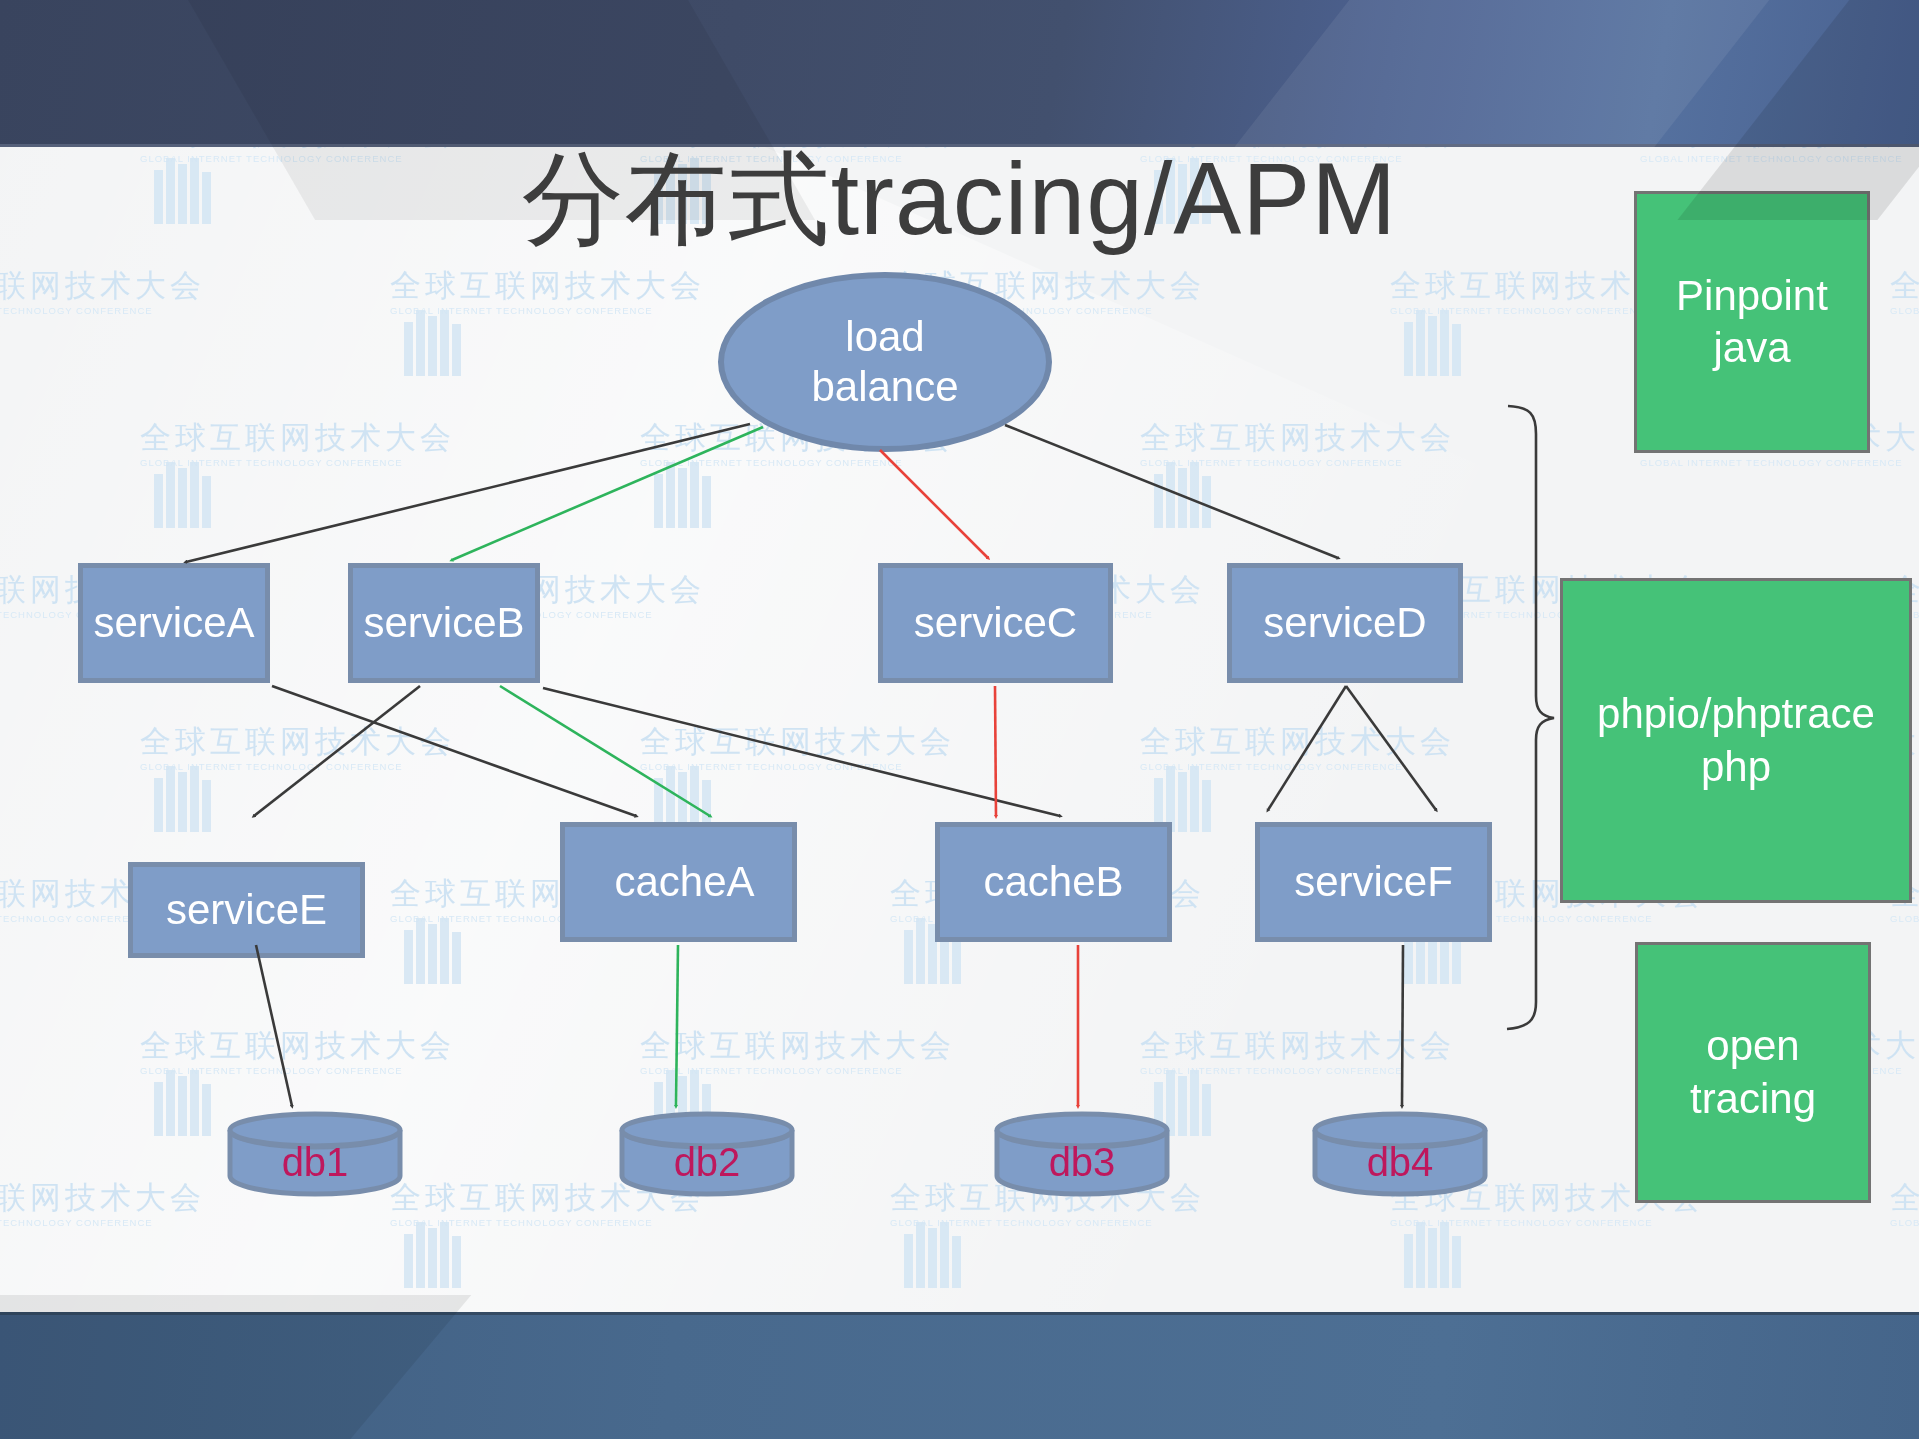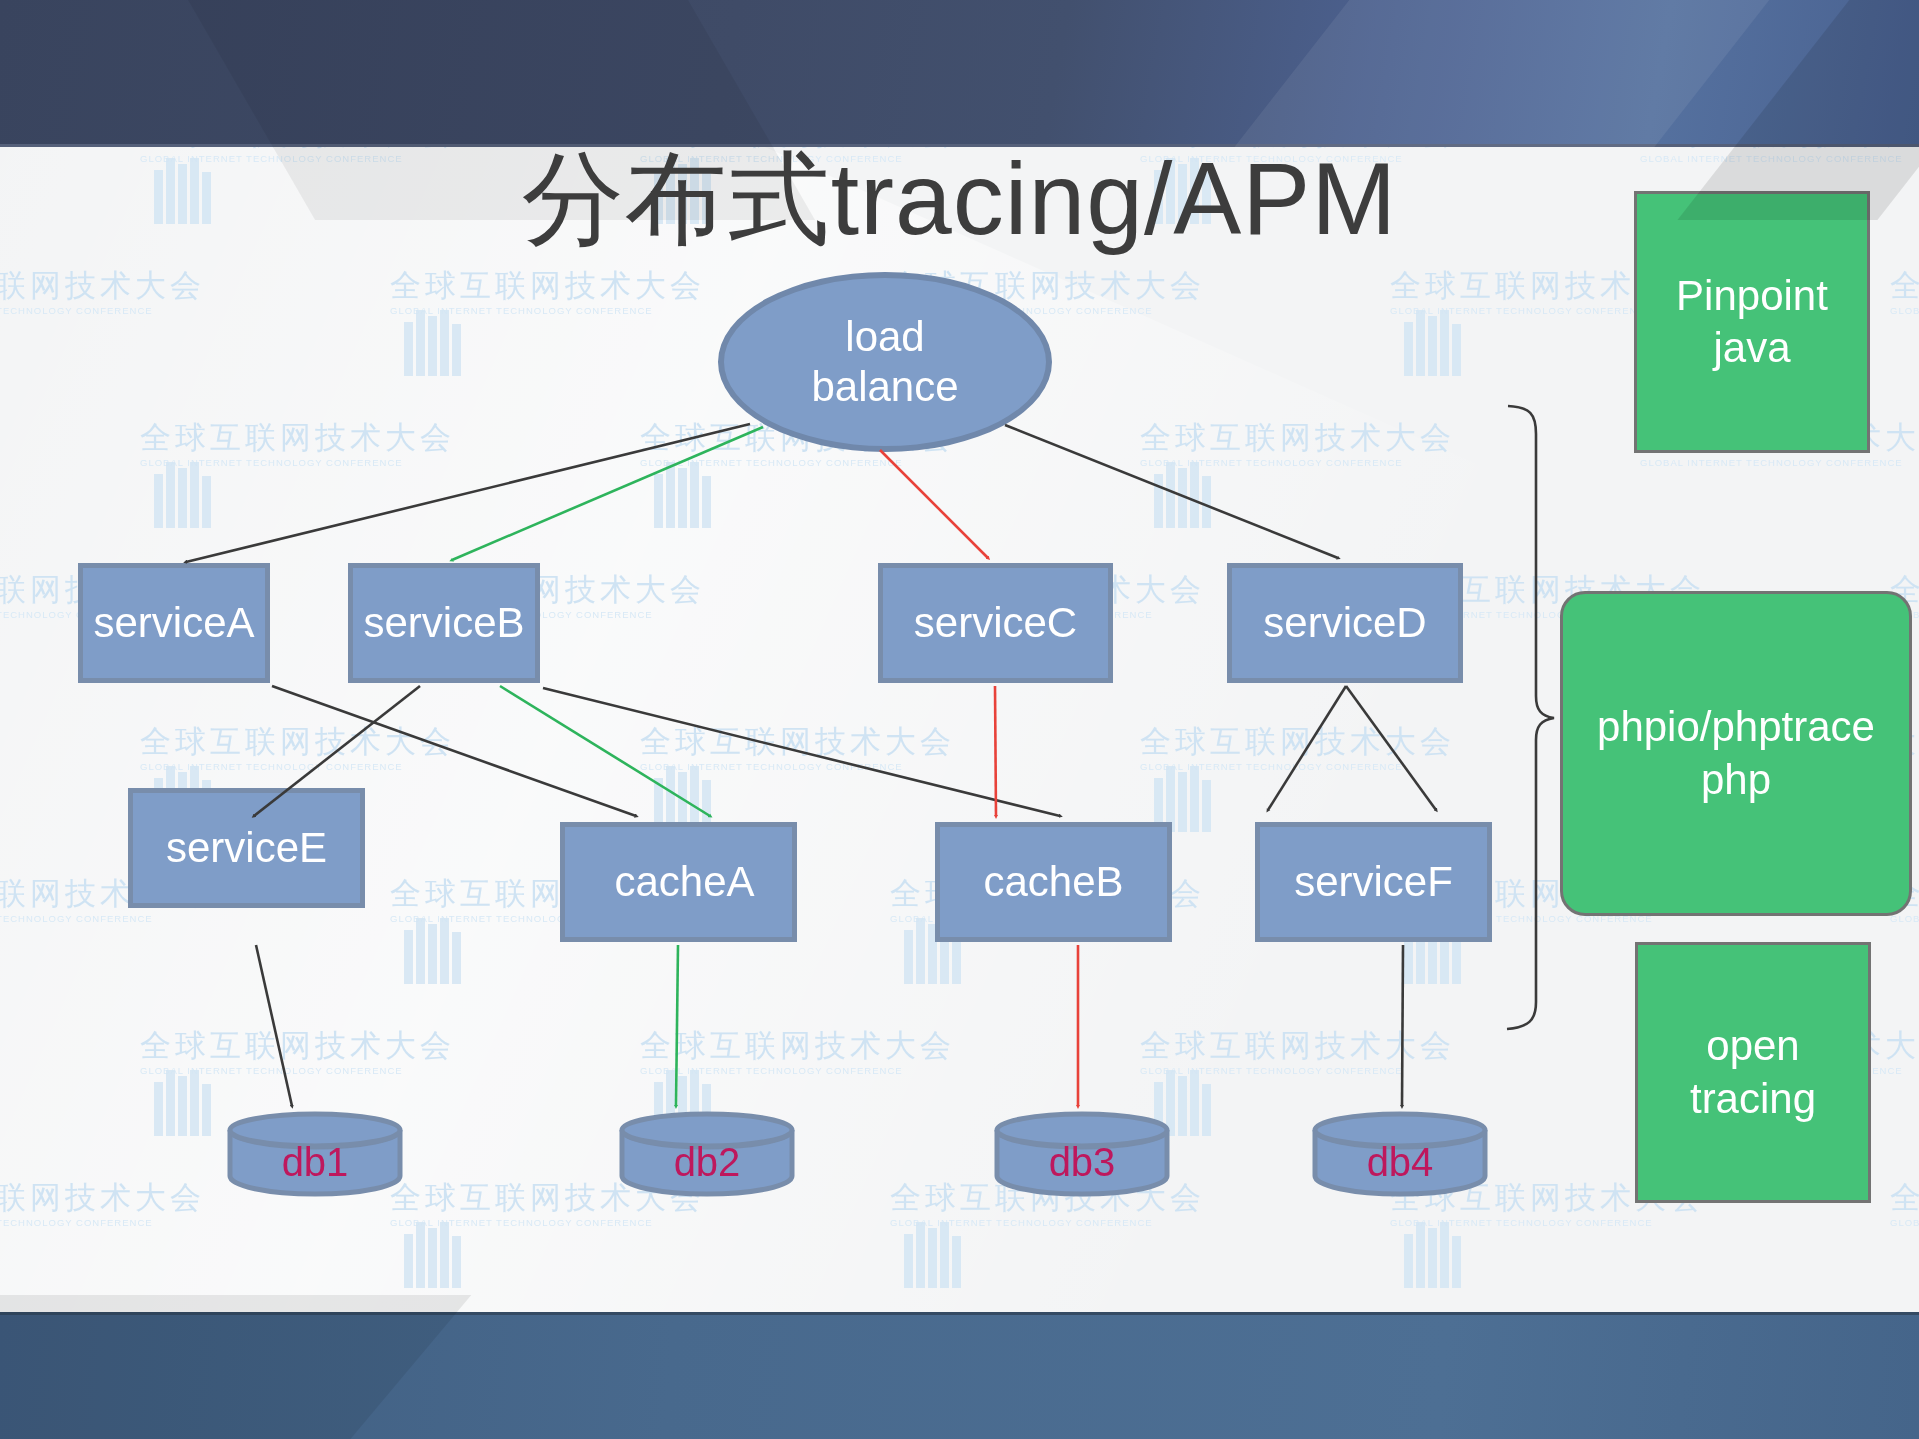--- a/index.html
+++ b/index.html
@@ -51,35 +51,35 @@
   .box{background:#7f9dc8;border:5px solid #788dab;}
   .ellipse{background:#7f9dc8;border:6px solid #7088ab;border-radius:50%;line-height:1.18;}
   .ellipse span{display:inline-block;max-width:210px;}
   .green{background:#45c278;border:3px solid #737373;line-height:1.25;z-index:2;}
 
   #n-load_balance{left:718px;top:272px;width:334px;height:180px;}
   #n-serviceA{left:78px; top:563px;width:192px;height:120px;}
   #n-serviceB{left:348px;top:563px;width:192px;height:120px;}
   #n-serviceC{left:878px;top:563px;width:235px;height:120px;}
   #n-serviceD{left:1227px;top:563px;width:236px;height:120px;}
-  #n-serviceE{left:128px;top:788px;width:237px;height:120px;}
+  #n-serviceE{left:128px;top:862px;width:237px;height:96px;}
   #n-cacheA{left:560px;top:822px;width:237px;height:120px;padding-left:12px;}
   #n-cacheB{left:935px;top:822px;width:237px;height:120px;}
   #n-serviceF{left:1255px;top:822px;width:237px;height:120px;}
 
   .cyl{position:absolute;z-index:2;width:180px;height:92px;}
   #n-db1{left:225px;top:1110px;}
   #n-db2{left:617px;top:1110px;}
   #n-db3{left:992px;top:1110px;}
   #n-db4{left:1310px;top:1110px;}
   .cyl svg{position:absolute;inset:0;}
   .cyl-label{position:absolute;left:0;right:0;top:30px;text-align:center;color:#be185d;font-size:40px;}
 
   #an-pinpoint{left:1634px;top:191px;width:236px;height:262px;padding:0 26px;}
-  #an-phpio{left:1560px;top:591px;width:352px;height:325px;padding:12px 8px;border-radius:25px;}
+  #an-phpio{left:1560px;top:578px;width:352px;height:325px;padding:12px 8px;}
   #an-opentracing{left:1635px;top:942px;width:236px;height:261px;padding:0 30px;}
 
   
   #edges{position:absolute;inset:0;z-index:3;pointer-events:none;}
 </style>
 </head>
 <body>
 
 <div id="stage">
   <div class="bg-sheen"></div>

